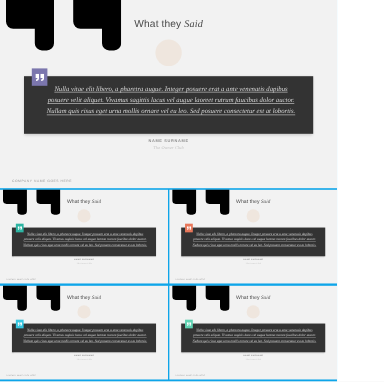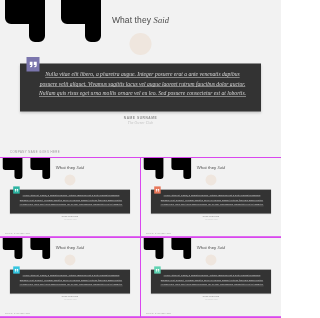--- a/index.html
+++ b/index.html
@@ -1,18 +1,18 @@
 <!DOCTYPE html>
 <html><head>
 <meta charset="utf-8">
 <style>
   html,body{margin:0;padding:0;}
   body{width:281px;height:318px;background:#ffffff;font-family:"Liberation Sans",sans-serif;overflow:hidden;}
 
-  #app{position:relative;width:281px;height:318px;overflow:hidden;background:#d946ef;}
+  #app{position:relative;width:281px;height:318px;overflow:hidden;background:#0ea5e9;}
 
   
   .slide-wrap{position:absolute;overflow:hidden;}
   .slide{position:absolute;left:0;top:0;width:562px;height:314px;background:#f2f2f2;
          transform-origin:0 0;overflow:hidden;}
 
   .quotes{position:absolute;left:10px;top:-24px;width:192px;height:112px;}
   .quotes svg{display:block;}
 
   .title{position:absolute;left:0;right:0;top:30px;text-align:center;font-size:17px;color:#4a4a4a;

